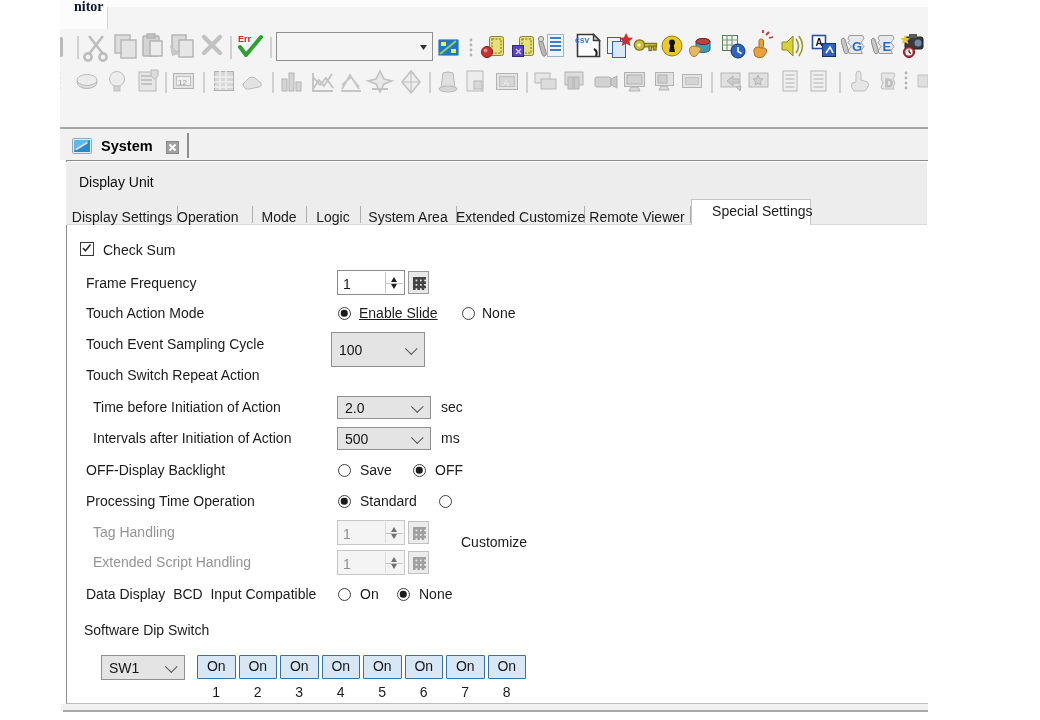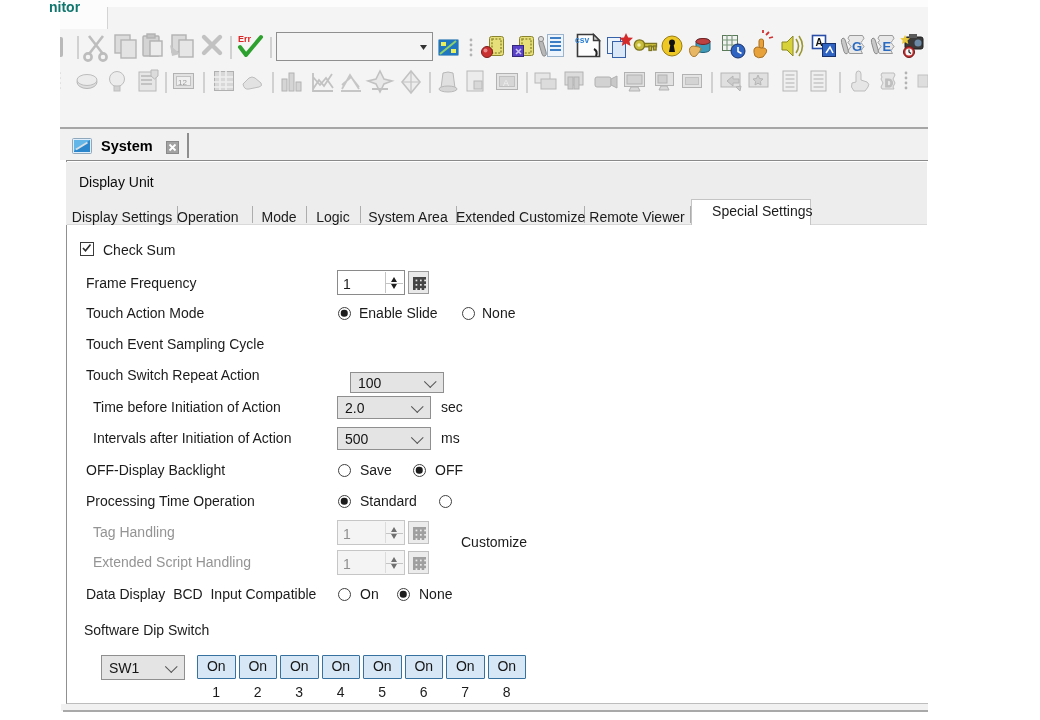--- a/index.html
+++ b/index.html
@@ -42,21 +42,21 @@
   .onbtn{position:absolute;width:38.5px;height:24px;background:#d7e7f6;border:1.6px solid #36719f;border-radius:1px;
          box-sizing:border-box;text-align:center;line-height:21px;color:#161616;}
 </style>
 </head>
 <body>
 <div id="stage">
 
   <div class="abs" style="left:60px;top:0;width:868px;height:29px;background:#fcfcfc;"></div>
   <div class="abs" style="left:107px;top:7px;width:821px;height:22px;background:#f4f4f4;"></div>
   <div class="abs" style="left:107px;top:7px;width:1px;height:22px;background:#d4d4d4;"></div>
-  <div class="lbl" style="left:49px;top:-0.5px;font-weight:bold;color:#0f766e;">nitor</div>
+  <div class="lbl" style="left:74px;top:-0.5px;font-weight:bold;color:#0f172a;font-family:Liberation Serif, serif;">nitor</div>
 
   <div class="abs" style="left:60px;top:29px;width:868px;height:98px;background:#f4f4f4;"></div>
   <div class="abs" style="left:60px;top:127px;width:868px;height:1.5px;background:#a6a6a6;"></div>
 
   <svg class="abs" style="left:60px;top:29px;" width="868" height="98" viewBox="0 0 868 98">
 
     <rect x="-4" y="8" width="7" height="20" rx="2" fill="#b9b9b9"></rect>
     <line x1="18" y1="7" x2="18" y2="30" stroke="#c6c6c6" stroke-width="1.5"></line>
 
     <g stroke="#bdbdbd" stroke-width="2.6" fill="none">
@@ -421,26 +421,26 @@
       <span class="val">1</span>
         <span class="btns"></span>
         <span class="mid"></span>
     </div>
     <div class="gridbtn" style="left:408px;top:271px;">
         <span class="g"></span>
       </div>
 
     <div class="lbl" style="left:86px;top:306px;">Touch Action Mode</div>
     <div class="rad sel" style="left:337.5px;top:306.5px;"></div>
-    <div class="lbl" style="left:359px;top:306px;">Enable Slide</div>
+    <div class="lbl" style="left:359px;top:306px;text-decoration:underline;">Enable Slide</div>
     <div class="rad" style="left:461.5px;top:306.5px;"></div>
     <div class="lbl" style="left:482px;top:306px;">None</div>
 
     <div class="lbl" style="left:86px;top:337px;">Touch Event Sampling Cycle</div>
-    <div class="dd" style="left:350px;top:332px;width:94px;height:21px;margin-top:40px;">
+    <div class="dd" style="left:331px;top:332px;width:94px;height:35px;">
         <span class="t">100</span>
         <span class="v"></span>
       </div>
 
     <div class="lbl" style="left:86px;top:368px;">Touch Switch Repeat Action</div>
 
     <div class="lbl" style="left:93px;top:400px;">Time before Initiation of Action</div>
     <div class="dd" style="left:337px;top:396px;width:94px;height:23px;">
         <span class="t">2.0</span>
         <span class="v"></span>

